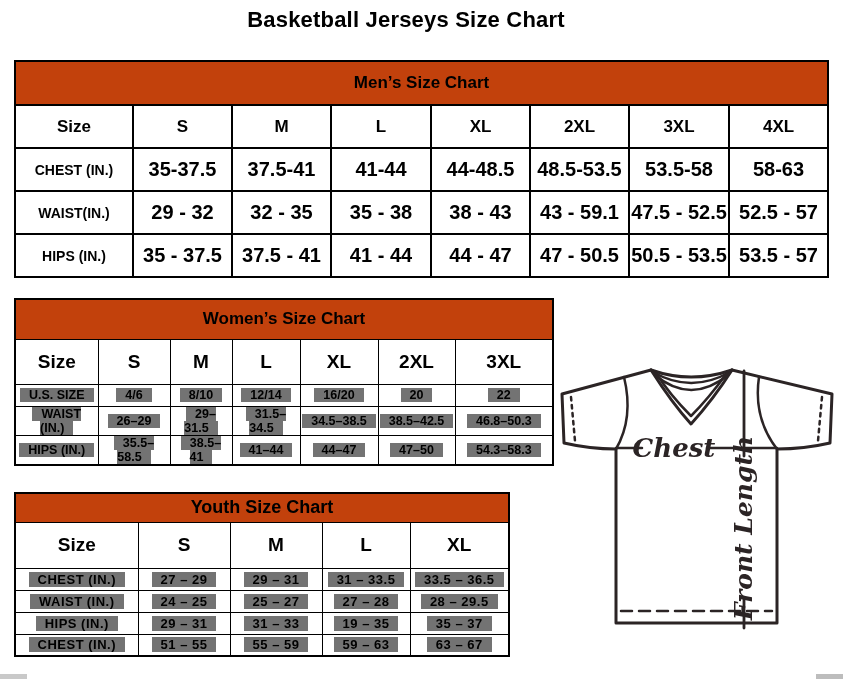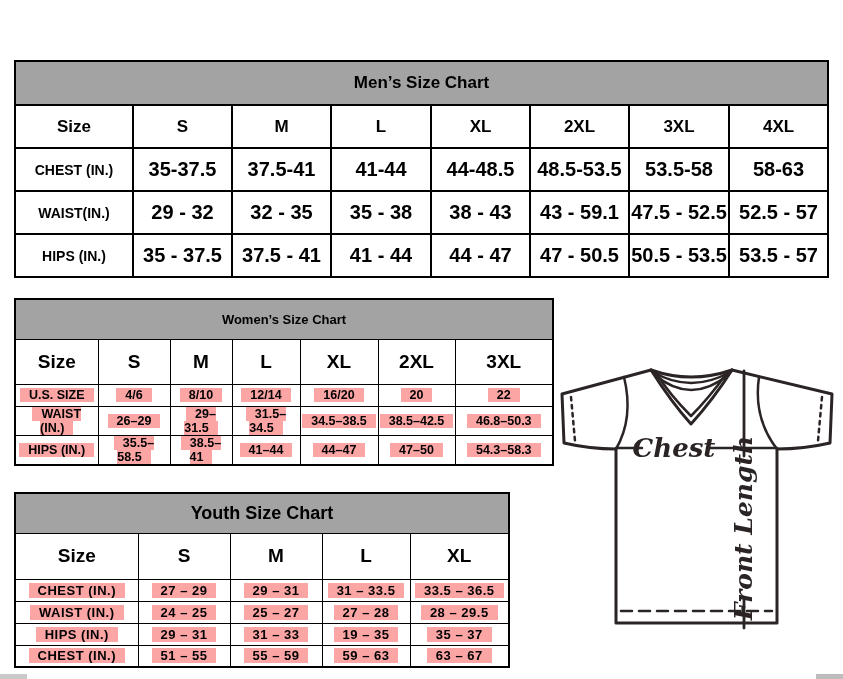--- a/index.html
+++ b/index.html
@@ -11,61 +11,62 @@
   .page-title {
     position:absolute; left:0; top:7px; width:812px; text-align:center;
     font-size:22px; font-weight:bold; letter-spacing:0.2px;
   }
   table.tbl {
     position:absolute; border-collapse:collapse; table-layout:fixed;
     font-weight:bold; text-align:center; color:#000; border:2px solid #000;
   }
   .tbl th, .tbl td { border:2px solid #000; vertical-align:middle; text-align:center; padding:0; }
   .womens th, .womens td, .youth th, .youth td { border-width:1px; }
-  .tbl-title th { background:#a3a3a3;text-align:center; }
+  .tbl-title th { background:#c2410c;text-align:center; }
   
   .mens  { left:14px; top:60px;  width:813px; }
   .mens  tr.tbl-title  { height:44px; }
   .mens  tr.cols-row   { height:43px; font-size:17px; }
   .mens  tbody tr      { height:43px; }
   .mens  .tbl-title th { font-size:17px; }
   .mens  td            { font-size:20px; }
   .mens  td.rowlabel   { font-size:14px; }
   
   .womens { left:14px; top:298px; width:538px; }
   .womens tr.tbl-title  { height:40px; }
   .womens tr.cols-row   { height:45px; font-size:19px; }
   .womens tbody tr      { height:22px; }
-  .womens .tbl-title th { font-size:13px; }
+  .womens .tbl-title th { font-size:17px; }
   .womens td            { font-size:12.5px; }
   
   .youth { left:14px; top:492px; width:494px; }
-  .youth tr.tbl-title  { height:40px;margin-top:48px; }
+  .youth tr.tbl-title  { height:29px;margin-top:48px; }
   .youth tr.cols-row   { height:46px; font-size:19px; }
   .youth tbody tr      { height:22px; }
   .youth .tbl-title th { font-size:18px; }
   .youth td            { font-size:13px; }
   
-  .womens tbody span, .youth tbody span { background:#fca5a5; padding:0 9px; }
+  .womens tbody span, .youth tbody span { background:#737373; padding:0 9px; }
   .youth td { letter-spacing:0.5px; }
   
   .jersey { position:absolute; left:558px; top:360px; }
   .jersey text {
     font-family:"DejaVu Serif", serif; font-style:italic; font-weight:bold;
     fill:#2b2425;
   }
   
   .sb-left  { position:absolute; left:0;     top:674px; width:27px; height:5px; background:#c9c9c9; }
   .sb-right { position:absolute; left:816px; top:674px; width:27px; height:5px; background:#bdbdbd; }
 </style>
 </head>
 <body>
 
 <div id="screen">
 
+  <div class="page-title">Basketball Jerseys Size Chart</div>
 
   <table class="tbl mens">
     <colgroup>
       <col style="width:118px">
         <col style="width:99px">
         <col style="width:99px">
         <col style="width:100px">
       <col style="width:99px">
         <col style="width:99px">
         <col style="width:100px">

